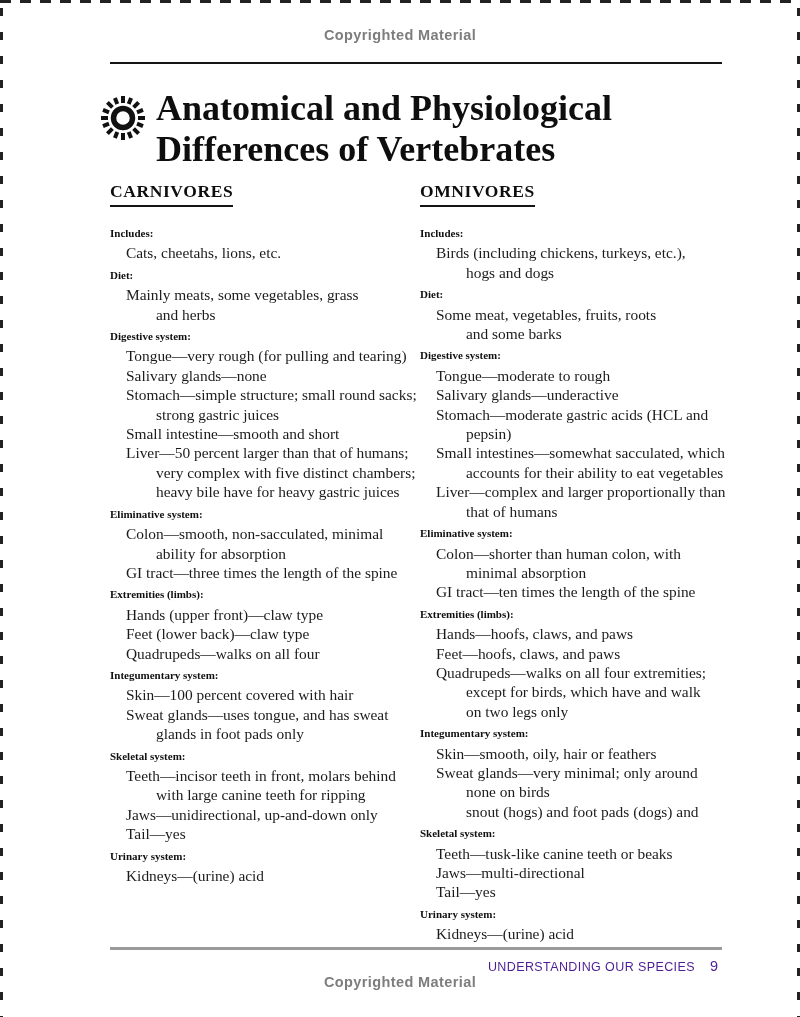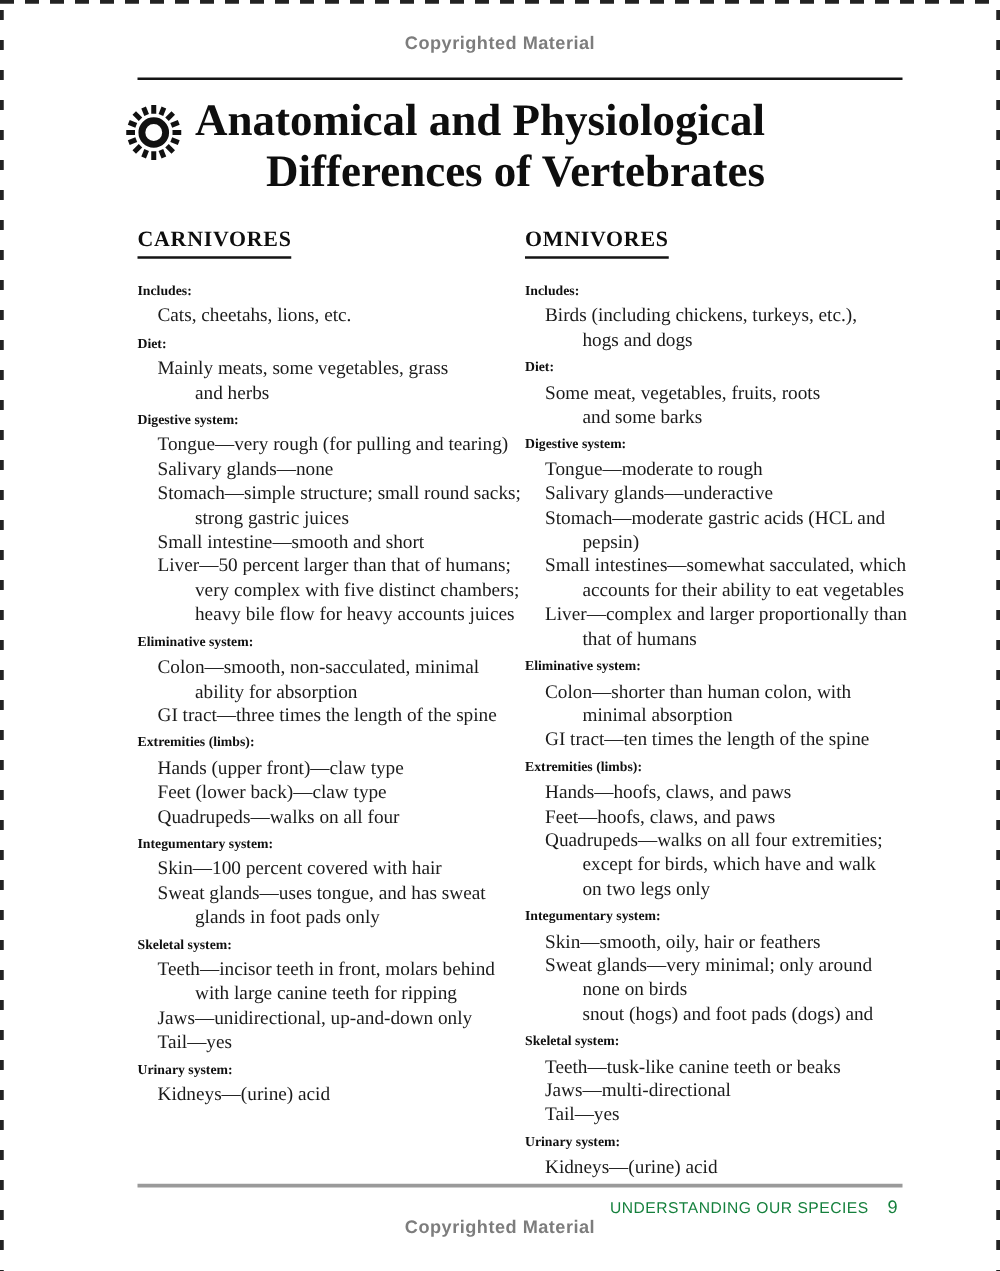--- a/index.html
+++ b/index.html
@@ -24,21 +24,21 @@
     position:absolute; left:0; width:100%; text-align:center;
     font-family:"Liberation Sans", sans-serif; font-weight:bold;
     font-size:14.5px; color:#7d7d7d; letter-spacing:0.4px;
   }
   .copyright.top { top:27px; }
   .copyright.bottom { top:974px; }
   .header-rule {
     position:absolute; left:110px; width:612px; top:62px; height:2px; background:#141414;
   }
   .title-block {
-    position:absolute; left:99px; top:76px; display:flex; align-items:flex-start;text-align:right;
+    position:absolute; left:99px; top:88px; display:flex; align-items:flex-start;
   }
   .title-icon { margin-top:6px; flex:0 0 auto; }
   .title-text {
     margin-left:9px; font-weight:bold; font-size:36px; line-height:41px;
     color:#0e0e0e; letter-spacing:0px;
   }
   .columns {
     position:absolute; left:110px; top:170px; width:640px; display:flex;
   }
   .column { width:310px; flex:0 0 310px; }
@@ -56,21 +56,21 @@
   }
   .line {
     font-size:15.4px; line-height:19.4px; white-space:nowrap; color:#1b1b1b;margin-left:16px;
   }
   .line.cont { padding-left:30px; }
   .footer-rule {
     position:absolute; left:110px; width:612px; top:947px; height:3px; background:#9a9a9a;
   }
   .footer-text {
     position:absolute; right:82px; top:958px; display:flex; align-items:baseline;
-    font-family:"Liberation Sans", sans-serif; color:#15803d;
+    font-family:"Liberation Sans", sans-serif; color:#4c1d95;
   }
   .footer-book { font-size:12.5px; letter-spacing:0.4px; }
   .footer-page { font-size:14.5px; margin-left:15px; }
 </style>
 </head>
 <body>
 
 <div class="page">
   <div class="dash-top"></div>
   <div class="dash-left"></div>
@@ -137,21 +137,21 @@
           <div class="item">
             <div class="line">Stomach—simple structure; small round sacks;</div>
             <div class="line cont">strong gastric juices</div>
           </div>
           <div class="item">
             <div class="line">Small intestine—smooth and short</div>
           </div>
           <div class="item">
             <div class="line">Liver—50 percent larger than that of humans;</div>
             <div class="line cont">very complex with five distinct chambers;</div>
-            <div class="line cont">heavy bile flow for heavy accounts juices</div>
+            <div class="line cont">heavy bile have for heavy gastric juices</div>
           </div>
         </div>
         <div class="section">
           <div class="sec-title">Eliminative system:</div>
           <div class="item">
             <div class="line">Colon—smooth, non-sacculated, minimal</div>
             <div class="line cont">ability for absorption</div>
           </div>
           <div class="item">
             <div class="line">GI tract—three times the length of the spine</div>

